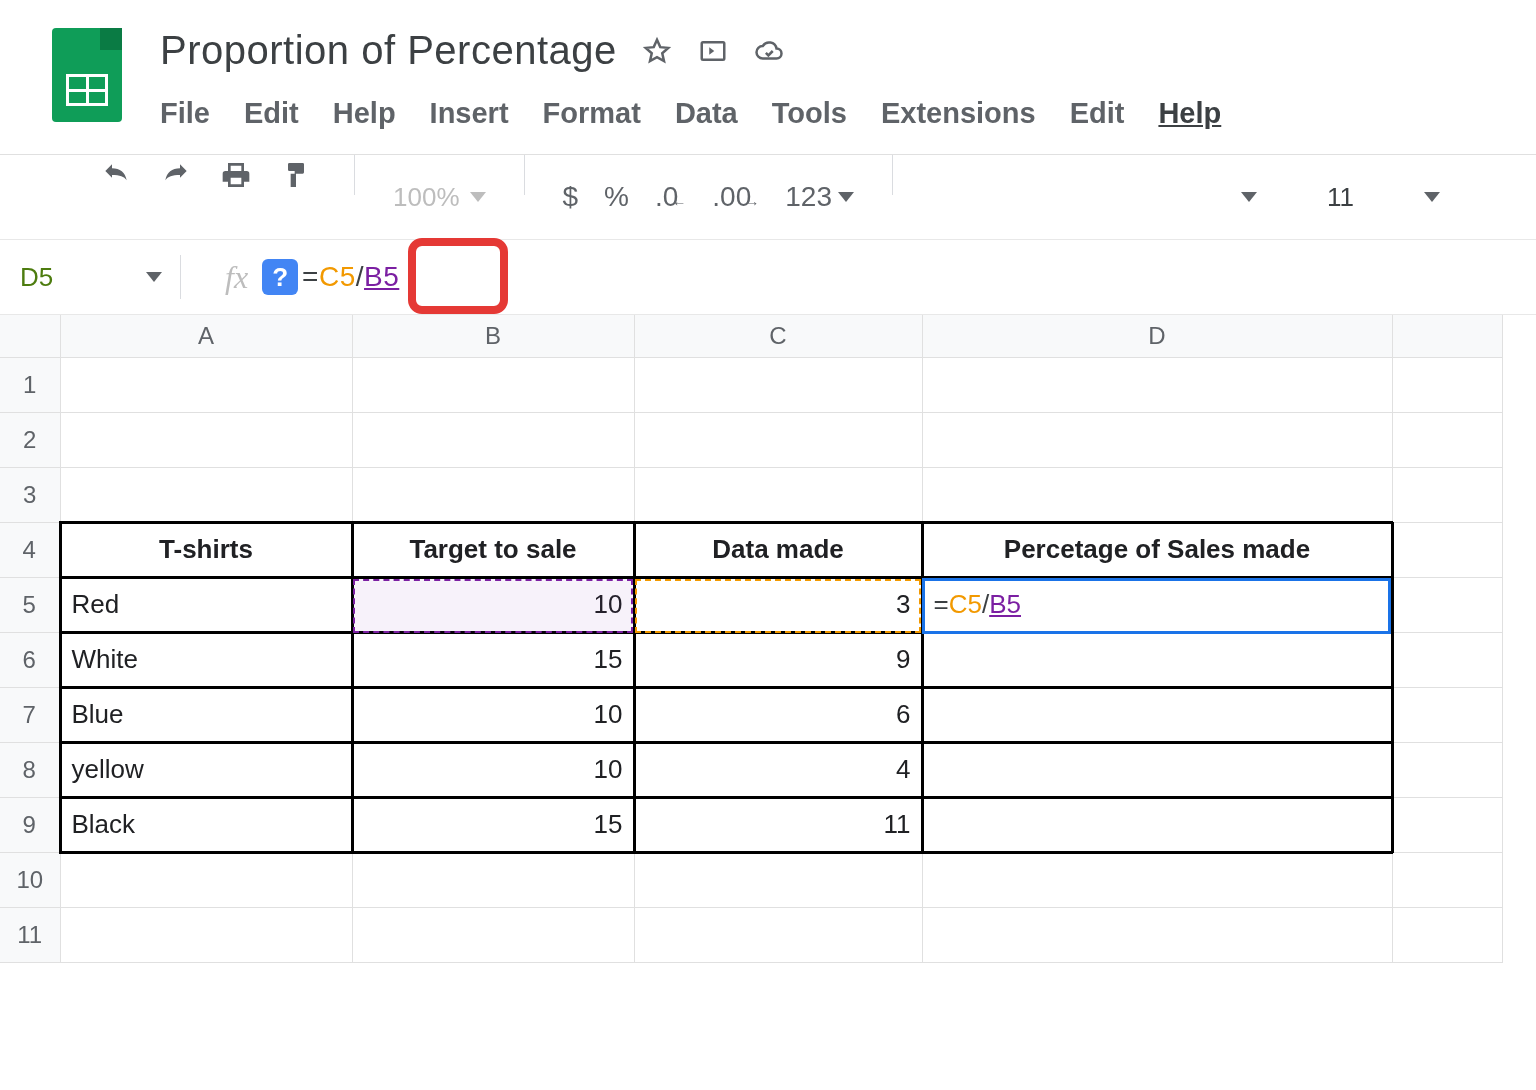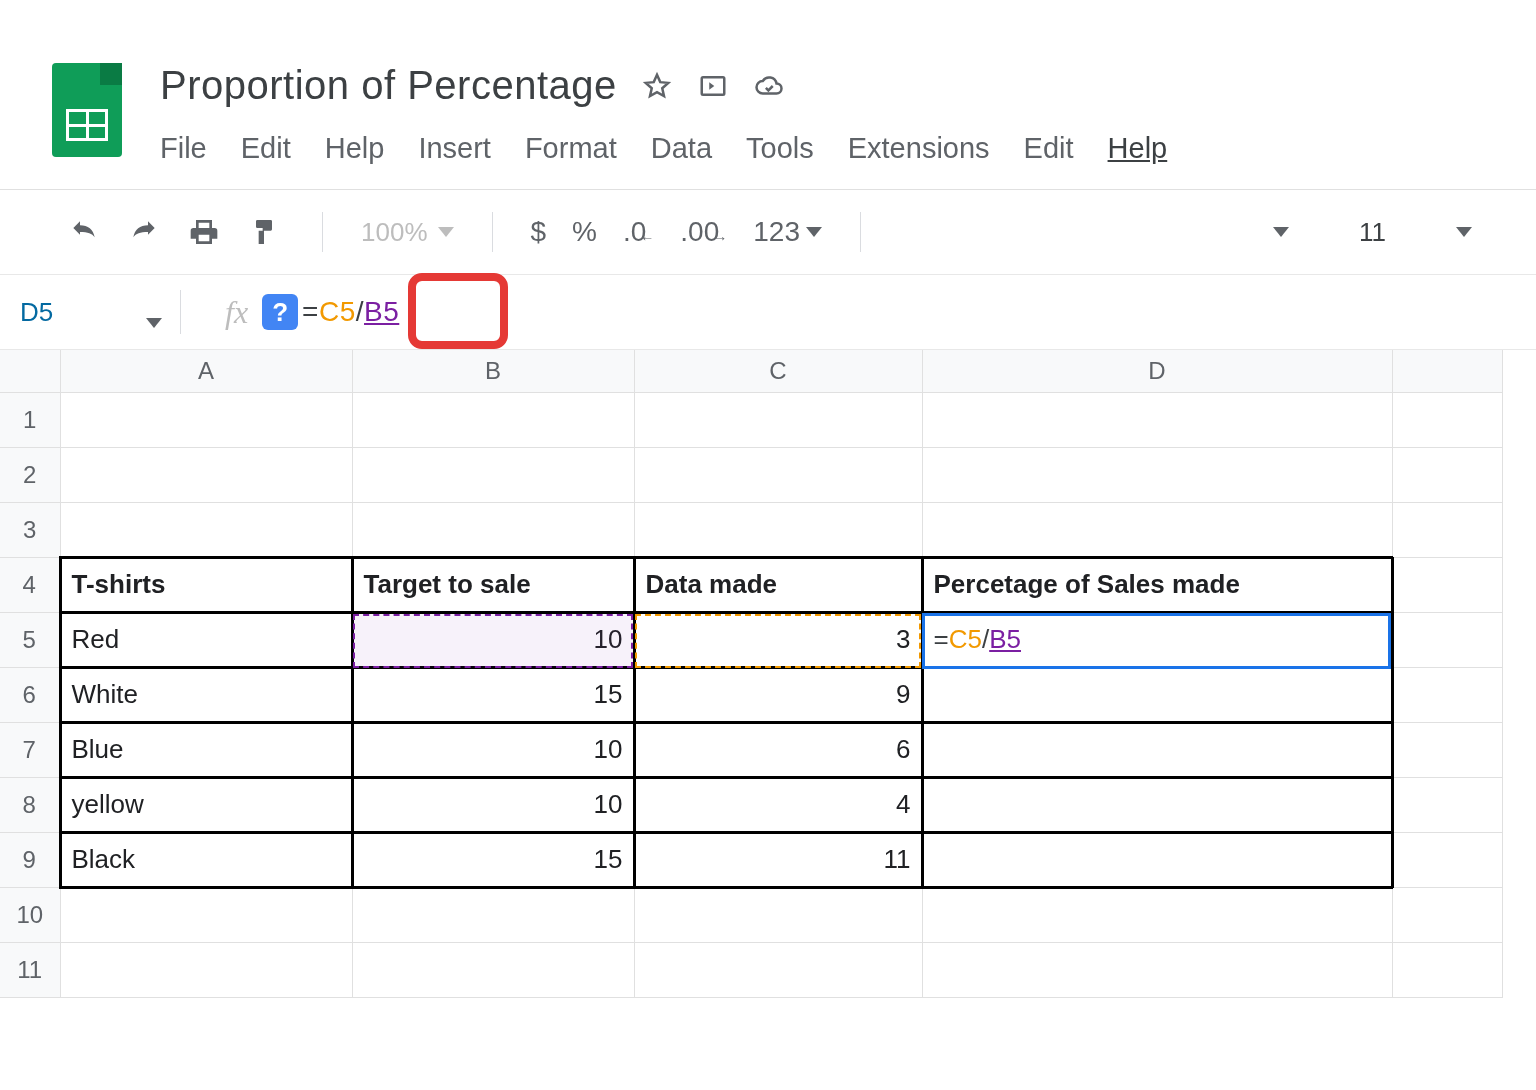--- a/index.html
+++ b/index.html
@@ -1,59 +1,59 @@
 <!DOCTYPE html>
 <html><head>
 <meta charset="utf-8">
 <style>
   * { box-sizing: border-box; }
   html, body { margin: 0; padding: 0; font-family: Arial, "Helvetica Neue", sans-serif; background: #fff; color: #202124; }
   .app { width: 1536px; height: 1090px; position: relative; overflow: hidden; }
 
   
-  .titlebar { display: flex; align-items: flex-start; padding: 28px 0 0 52px; margin-top: 35px; }
+  .titlebar { display: flex; align-items: flex-start; padding: 28px 0 0 52px; }
   .doc-icon { width: 70px; height: 94px; background: #0f9d58; border-radius: 4px; position: relative; flex: 0 0 auto; }
   .doc-icon::before { content:""; position:absolute; top:0; right:0; width:22px; height:22px; background:#0a7b44; }
   .doc-icon::after { content:""; position:absolute; left:14px; right:14px; top:46px; height:32px;
     background:
       linear-gradient(#fff,#fff) 0 0/100% 3px no-repeat,
       linear-gradient(#fff,#fff) 0 100%/100% 3px no-repeat,
       linear-gradient(#fff,#fff) 0 0/3px 100% no-repeat,
       linear-gradient(#fff,#fff) 100% 0/3px 100% no-repeat,
       linear-gradient(#fff,#fff) 0 50%/100% 3px no-repeat,
       linear-gradient(#fff,#fff) 50% 0/3px 100% no-repeat; }
   .title-col { margin-left: 38px; }
   .title-row { display: flex; align-items: center; gap: 24px; }
   .doc-title { font-size: 40px; font-weight: 400; color: #3c4043; letter-spacing: .5px; }
   .title-icon { width: 32px; height: 32px; color: #5f6368; display:flex; align-items:center; justify-content:center; }
   .title-icon svg { width: 30px; height: 30px; fill: none; stroke: #5f6368; stroke-width: 2; }
 
   .menubar { display: flex; gap: 34px; margin-top: 24px; color: #5f6368; font-size: 29px; }
-  .menubar span { cursor: default; }
+  .menubar span { cursor: default; font-weight: bold; }
   .menubar .last { color:#3c4043; text-decoration: underline; }
 
   .divider { height: 1px; background: #e0e0e0; margin-top: 24px; }
 
   
-  .toolbar { display: flex; align-items: center; height: 84px; padding: 0 64px; gap: 20px; color:#5f6368; font-size:26px; }
+  .toolbar { display: flex; height: 84px; padding: 0 96px; gap: 20px; color:#5f6368; font-size:26px; }
   .tbtn { width: 40px; height: 40px; display:flex; align-items:center; justify-content:center; }
   .tbtn svg { width: 32px; height: 32px; fill:#5f6368; }
   .tsep { width: 1px; height: 40px; background: #dadce0; margin: 0 18px; }
   .zoom { color:#bdbdbd; font-size:26px; display:flex; align-items:center; gap:10px; }
   .zoom .tri { width:0; height:0; border-left:8px solid transparent; border-right:8px solid transparent; border-top:10px solid #bdbdbd; }
   .fmt { display:flex; align-items:center; gap:26px; font-size:28px; }
   .fmt .sub { font-size:14px; margin-left:-6px; }
   .fontsize-group { margin-left:auto; display:flex; align-items:center; gap:70px; }
   .fontsize-group .tri, .tri-dn { width:0; height:0; border-left:8px solid transparent; border-right:8px solid transparent; border-top:10px solid #5f6368; }
 
   .divider2 { height: 1px; background: #e8e8e8; }
 
   
   .fbar { display:flex; align-items:center; height:74px; }
-  .namebox { width: 180px; padding-left: 20px; font-size:26px; color:#0369a1; display:flex; align-items:flex-end; }
+  .namebox { width: 180px; padding-left: 20px; font-size:26px; color:#4d7c0f; display:flex; align-items:center; }
   .namebox .tri-dn { margin-left:auto; margin-right:18px; border-top-color:#5f6368; }
   .fx { font-family: "Times New Roman", serif; font-style: italic; font-size:32px; color:#bdbdbd; margin-left:44px; margin-right:14px; }
   .help-badge { width:36px; height:36px; background:#4285f4; color:#fff; border-radius:6px; display:flex; align-items:center; justify-content:center; font-weight:700; font-size:26px; margin-right:4px; }
   .formula-text { font-size:28px; font-family: Arial; letter-spacing:.5px; }
   .formula-text .eq { color:#3c4043; }
   .formula-text .c5 { color:#f29900; }
   .formula-text .sl { color:#3c4043; }
   .formula-text .b5 { color:#7b1fa2; text-decoration: underline; }
   .red-highlight { position:absolute; border:8px solid #e53935; border-radius:14px; pointer-events:none; }
 
@@ -61,21 +61,21 @@
   .grid-wrap { position: relative; }
   table.grid { border-collapse: collapse; table-layout: fixed; }
   table.grid th, table.grid td { border: 1px solid #e0e0e0; background:#fff; }
   table.grid .corner { width: 60px; height: 42px; background:#f8f9fa; border-top:none; border-left:none; }
   table.grid th.colh { height:42px; background:#f8f9fa; font-weight:400; color:#5f6368; font-size:24px; border-top:none; }
   table.grid th.rowh { width:60px; background:#f8f9fa; font-weight:400; color:#5f6368; font-size:24px; text-align:center; border-left:none; }
   table.grid td.cell { height:55px; font-size:26px; padding:0 10px; position:relative; }
   .colA { width: 292px; } .colB { width: 282px; } .colC { width: 288px; } .colD { width: 470px; } .colE { width: 110px; }
 
   
-  .bt { border-top: 3px solid #000 !important; }
+  .bt { border-top: 3px solid #000 !important; text-align: center; }
   .bb { border-bottom: 3px solid #000 !important; }
   .bl { border-left: 3px solid #000 !important; }
   .br { border-right: 3px solid #000 !important; }
   .bold { font-weight: 700; }
   .tar { text-align: right; }
 
   
   .sel { position:absolute; pointer-events:none; }
   .sel-blue { border:3px solid #1a73e8; }
   .sel-purple { border:2px dashed #7b1fa2; background: rgba(123,31,162,0.06); }

